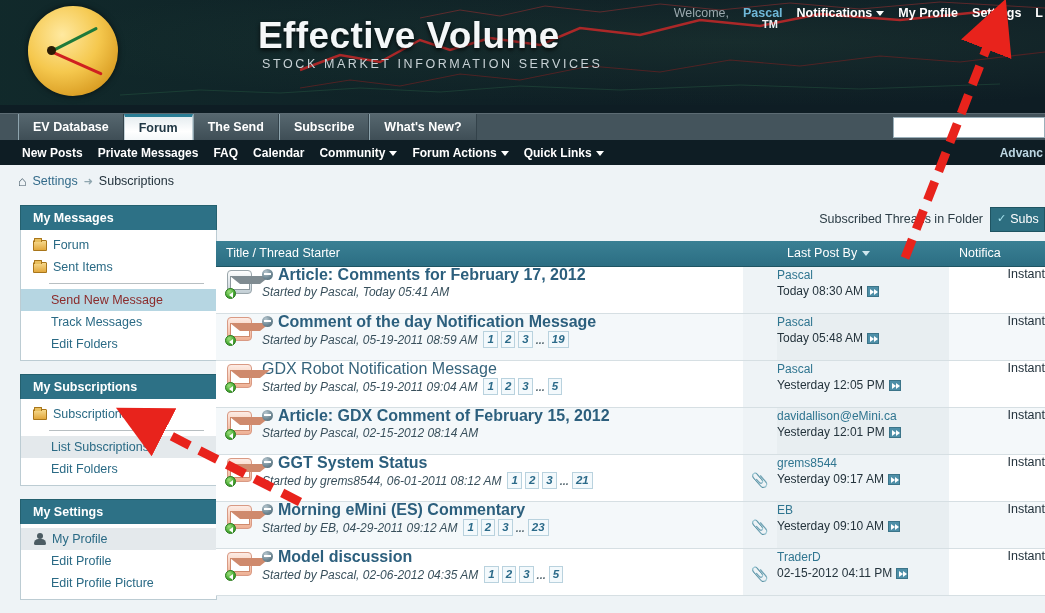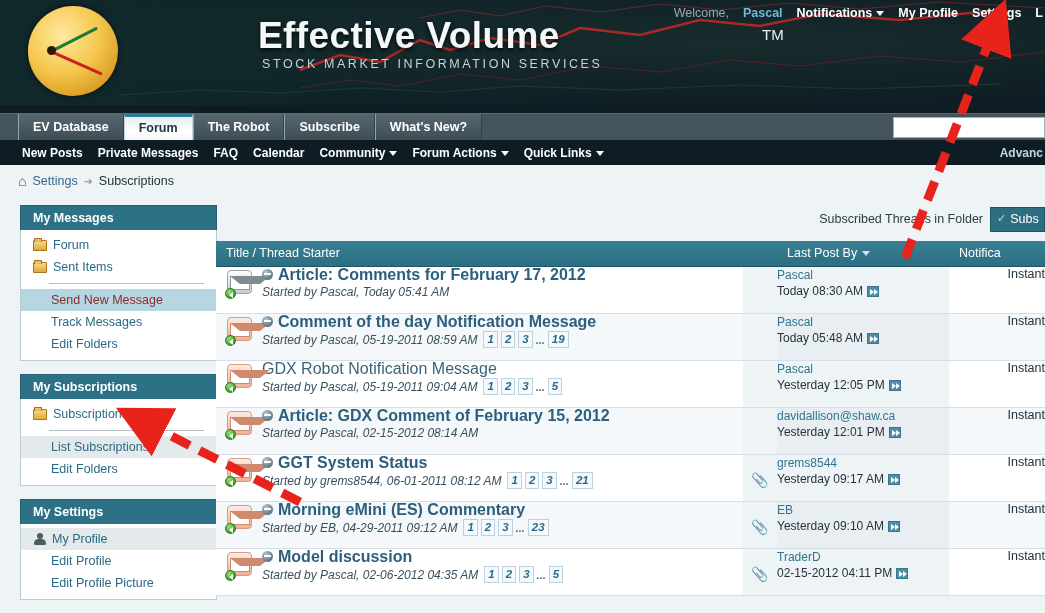--- a/index.html
+++ b/index.html
@@ -48,21 +48,21 @@
     filter:blur(.4px);
   }
   #logo-text {
     position:absolute; left:258px; top:16px; color:#ffffff;
   }
   #logo-title {
     font-size:37px; font-weight:bold; letter-spacing:.4px;
     color:#f4f7f8; text-shadow:0 2px 4px rgba(0,0,0,.8);
     line-height:40px;
   }
-  #logo-tm { position:absolute; left:504px; top:10px; color:#e8eef0; font-size:15px; font-weight:normal;}
+  #logo-tm { position:absolute; left:504px; top:2px; color:#e8eef0; font-size:11px; font-weight:bold;}
   #logo-sub {
     font-size:12.5px; letter-spacing:2.6px; color:#c8d2d6; margin-top:1px; margin-left:4px;
   }
 
   
   #welcome-nav {
     position:absolute; right:0; top:3px; height:20px;
     display:flex; align-items:center; gap:14px;
     font-size:12.5px; white-space:nowrap; padding-right:2px;
   }
@@ -329,21 +329,21 @@
     <a href="#">My Profile</a>
     <a href="#">Settings</a>
     <a href="#">L</a>
   </div>
 </div>
 
 <div id="navtabs-wrap">
   <div id="navtabs">
     <a class="navtab" href="#">EV Database</a>
     <a class="navtab active" href="#">Forum</a>
-    <a class="navtab" href="#">The Robot</a>
+    <a class="navtab" href="#">The Send</a>
     <a class="navtab" href="#">Subscribe</a>
     <a class="navtab" href="#">What's New?</a>
   </div>
   <div id="search-box">
     <input type="text" placeholder="" style="">
   </div>
 </div>
 
 <div id="subnav">
   <a href="#">New Posts</a>
@@ -560,21 +560,21 @@
                     <a href="#" class="thread-title">Article: GDX Comment of February 15, 2012</a>
                   </div>
                   <div class="thread-meta">
                     <span>Started by Pascal, 02-15-2012 08:14 AM</span>
                   </div>
                 </div>
               </div>
             </td>
             <td class="cell-clip"></td>
             <td class="cell-lastpost">
-              <a href="#" class="lp-user">davidallison@shaw.ca</a>
+              <a href="#" class="lp-user">davidallison@eMini.ca</a>
               <div class="lp-date">
                 <span>Yesterday 12:01 PM</span>
                 <span class="goto-icon"></span>
               </div>
             </td>
             <td class="cell-notify"><span class="notify-text">Instant</span></td>
           </tr>
           <tr class="thread-row">
             <td class="cell-title">
               <div class="title-flex">

